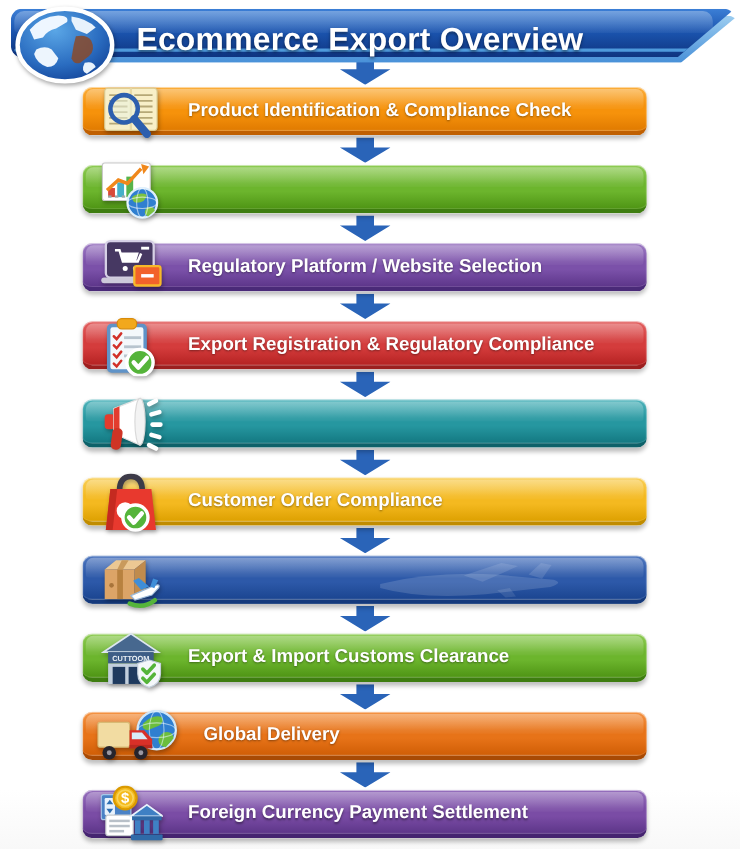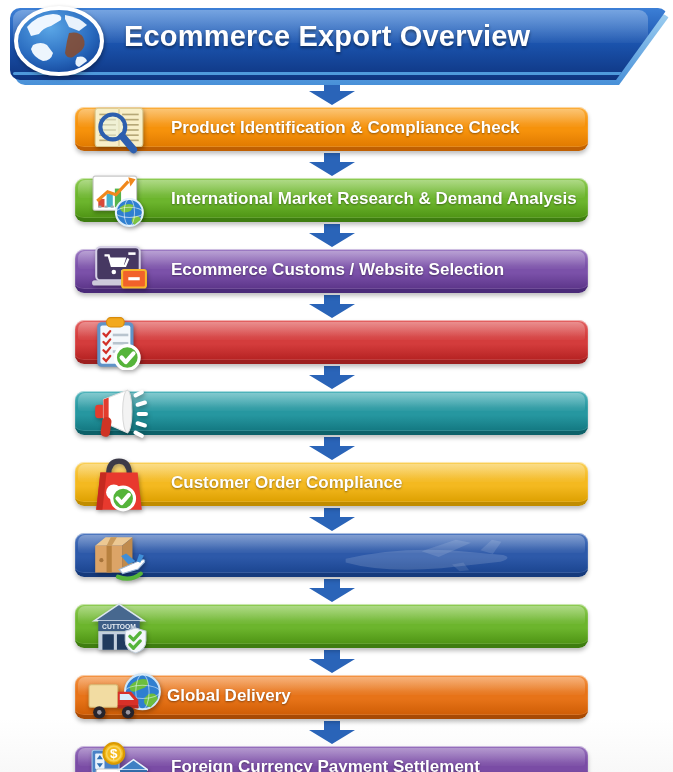--- a/index.html
+++ b/index.html
@@ -1,20 +1,20 @@
 <!DOCTYPE html>
 <html><head>
 <meta charset="utf-8">
 <style>
   html,body{margin:0;padding:0;}
   body{width:673px;height:772px;background:#fff;font-family:"Liberation Sans",sans-serif;overflow:hidden;}
   .page{position:relative;width:673px;height:772px;background:linear-gradient(#ffffff 92%,#f7f7f7);}
 
   
-  .header{position:relative;margin:8px 5px 0 10px;height:72px;}
+  .header{position:relative;margin:8px 5px 0 10px;height:44px;}
   .banner-back{position:absolute;left:5px;top:6px;right:-3px;bottom:-5px;
     background:linear-gradient(180deg,#9ccdf0,#4890d8);
     clip-path:polygon(0 0,100% 0,calc(100% - 52px) 100%,0 100%);
     border-radius:10px;}
   .banner{position:absolute;inset:0;
     background:linear-gradient(180deg,var(--h-top,#3c7fd6) 0%,var(--h-mid,#1b54ae) 48%,var(--h-bottom,#0e3480) 100%);
     clip-path:polygon(0 0,100% 0,calc(100% - 52px) 100%,0 100%);
     border-radius:10px;}
   .banner::before{content:'';position:absolute;left:3px;right:20px;top:2px;height:46%;
     border-radius:9px 9px 4px 4px;
@@ -35,21 +35,21 @@
   
   .step{position:relative;height:40px;border-radius:9px;margin:0 85px 1px 75px;
     border-bottom:4px solid var(--edge,#333);
     background:linear-gradient(180deg,var(--light) 0%,var(--base) 42%,var(--base) 60%,var(--dark) 100%);
     box-shadow:0 3px 4px rgba(0,0,0,.25), inset 0 1px 0 rgba(255,255,255,.45), inset 0 0 0 1px rgba(255,255,255,.12);}
   .step::before{content:'';position:absolute;left:3px;right:3px;top:2px;height:45%;
     border-radius:7px 7px 3px 3px;
     background:linear-gradient(rgba(255,255,255,.30),rgba(255,255,255,.03));pointer-events:none;}
   .step .label{position:absolute;left:96px;top:0;height:56px;line-height:41px;font-size:17px;font-weight:bold;
     color:#fff;text-shadow:0 1px 2px rgba(0,0,0,.42);white-space:nowrap;z-index:2;}
-  .step .label.pad-lg{left:92px;text-align:center;}
+  .step .label.pad-lg{left:110px;text-align:center;}
   .step .icon{position:absolute;left:15px;top:-4px;width:58px;height:54px;z-index:3;
     filter:drop-shadow(1px 2px 2px rgba(0,0,0,.32));}
   .step .icon.wide{left:12px;width:78px;}
   .step .icon svg{width:100%;height:100%;}
   .watermark{position:absolute;right:55px;top:3px;width:200px;height:38px;z-index:1;}
 </style>
 </head>
 <body style="--arrow: #2a64b8; --h-top: #3c7fd6; --h-mid: #1b54ae; --h-bottom: #0e3480; --h-stripe: #55a4e4;">
 
 <div class="page">
@@ -131,21 +131,20 @@
           <rect x="20" y="30.5" width="3" height="2"></rect>
             <rect x="26" y="30.5" width="3" height="2"></rect>
         </g>
         <circle cx="38" cy="37" r="13" fill="#2f7fd0" stroke="#dceefc" stroke-width="2"></circle>
         <path d="M29 32 q7 -5 13 -2 q-1 7 -9 7 q-4 -1 -4 -5 z" fill="#7cc340"></path>
         <path d="M42 41 q6 -2 7 3 l-6 5 q-5 -3 -1 -8 z" fill="#7cc340"></path>
         <ellipse cx="38" cy="37" rx="13" ry="5" fill="none" stroke="rgba(255,255,255,.55)"></ellipse>
         <ellipse cx="38" cy="37" rx="5" ry="13" fill="none" stroke="rgba(255,255,255,.55)"></ellipse>
       </svg>
     </span>
-    <span class="label">International Market Research &amp; Demand Analysis</span>
   </div>
 
   <div class="arrow">
     <svg viewBox="0 0 46 23">
         <polygon points="15,0 31,0 31,9 46,9 23,23 0,9 15,9"></polygon>
       </svg>
   </div>
 
   <div class="step" style="--light: #9e7cc4; --base: #7b51a9; --dark: #5c3589; --edge: #4a2a78;">
     <span class="icon">
@@ -154,21 +153,21 @@
         <rect x="37" y="7" width="7" height="2.5" fill="#fff"></rect>
         <path d="M14 10 h4 l3 10 h13 l3 -7" stroke="#fff" stroke-width="2.2" fill="none"></path>
         <path d="M19 12 h16 l-2.5 8 h-11 z" fill="#fff"></path>
         <circle cx="23" cy="26" r="2.2" fill="#fff"></circle>
           <circle cx="32" cy="26" r="2.2" fill="#fff"></circle>
         <rect x="2" y="34" width="50" height="5" rx="2.5" fill="#cdc9da"></rect>
         <rect x="31" y="24" width="23" height="17" rx="2" fill="#f2622a" stroke="#f6b82a" stroke-width="2"></rect>
         <rect x="37" y="31" width="11" height="3" fill="#fff"></rect>
       </svg>
     </span>
-    <span class="label">Ecommerce Customs / Website Selection</span>
+    <span class="label">Regulatory Platform / Website Selection</span>
   </div>
 
   <div class="arrow">
     <svg viewBox="0 0 46 23">
         <polygon points="15,0 31,0 31,9 46,9 23,23 0,9 15,9"></polygon>
       </svg>
   </div>
 
   <div class="step" style="--light: #e36262; --base: #d43c3c; --dark: #b52222; --edge: #9c1f1f;">
     <span class="icon">
@@ -184,20 +183,21 @@
         </g>
         <g fill="#b8c4ce">
           <rect x="22" y="17" width="15" height="2.5"></rect>
             <rect x="22" y="25" width="15" height="2.5"></rect>
           <rect x="22" y="33" width="13" height="2.5"></rect>
         </g>
         <circle cx="36" cy="40" r="11.5" fill="#55b43a" stroke="#fff" stroke-width="3"></circle>
         <path d="M30.5 40 l4 4.5 l7.5 -8.5" stroke="#fff" stroke-width="4" fill="none" stroke-linecap="round" stroke-linejoin="round"></path>
       </svg>
     </span>
+    <span class="label">Export Registration &amp; Regulatory Compliance</span>
   </div>
 
   <div class="arrow">
     <svg viewBox="0 0 46 23">
         <polygon points="15,0 31,0 31,9 46,9 23,23 0,9 15,9"></polygon>
       </svg>
   </div>
 
   <div class="step" style="--light: #51b5bc; --base: #2697a0; --dark: #137881; --edge: #0d6169;">
     <span class="icon">
@@ -280,20 +280,21 @@
         <rect x="8" y="20" width="40" height="10" fill="#3d5d86"></rect>
         <text x="28" y="27.5" text-anchor="middle" font-size="6.5" font-weight="bold" fill="#e8eef4" font-family="Liberation Sans, sans-serif">CUTTOOM</text>
         <rect x="8" y="30" width="40" height="18" fill="#c2cfdd"></rect>
         <rect x="12" y="33" width="11" height="15" fill="#1f3a5e"></rect>
         <rect x="26" y="33" width="11" height="15" fill="#1f3a5e"></rect>
         <path d="M44 27 l10 3 v9 q0 9 -10 12 q-10 -3 -10 -12 v-9 z" fill="#f4f7fa" stroke="#c4d0dc"></path>
         <path d="M38.5 35 l3.5 3.5 l6.5 -7" stroke="#55b43a" stroke-width="3.2" fill="none" stroke-linecap="round" stroke-linejoin="round"></path>
         <path d="M38.5 43 l3.5 3.5 l6.5 -7" stroke="#55b43a" stroke-width="3.2" fill="none" stroke-linecap="round" stroke-linejoin="round"></path>
       </svg>
     </span>
+    <span class="label">Export &amp; Import Customs Clearance</span>
   </div>
 
   <div class="arrow">
     <svg viewBox="0 0 46 23">
         <polygon points="15,0 31,0 31,9 46,9 23,23 0,9 15,9"></polygon>
       </svg>
   </div>
 
   <div class="step" style="--light: #f49445; --base: #e77318; --dark: #cf5d05; --edge: #a84a04;">
     <span class="icon wide">

